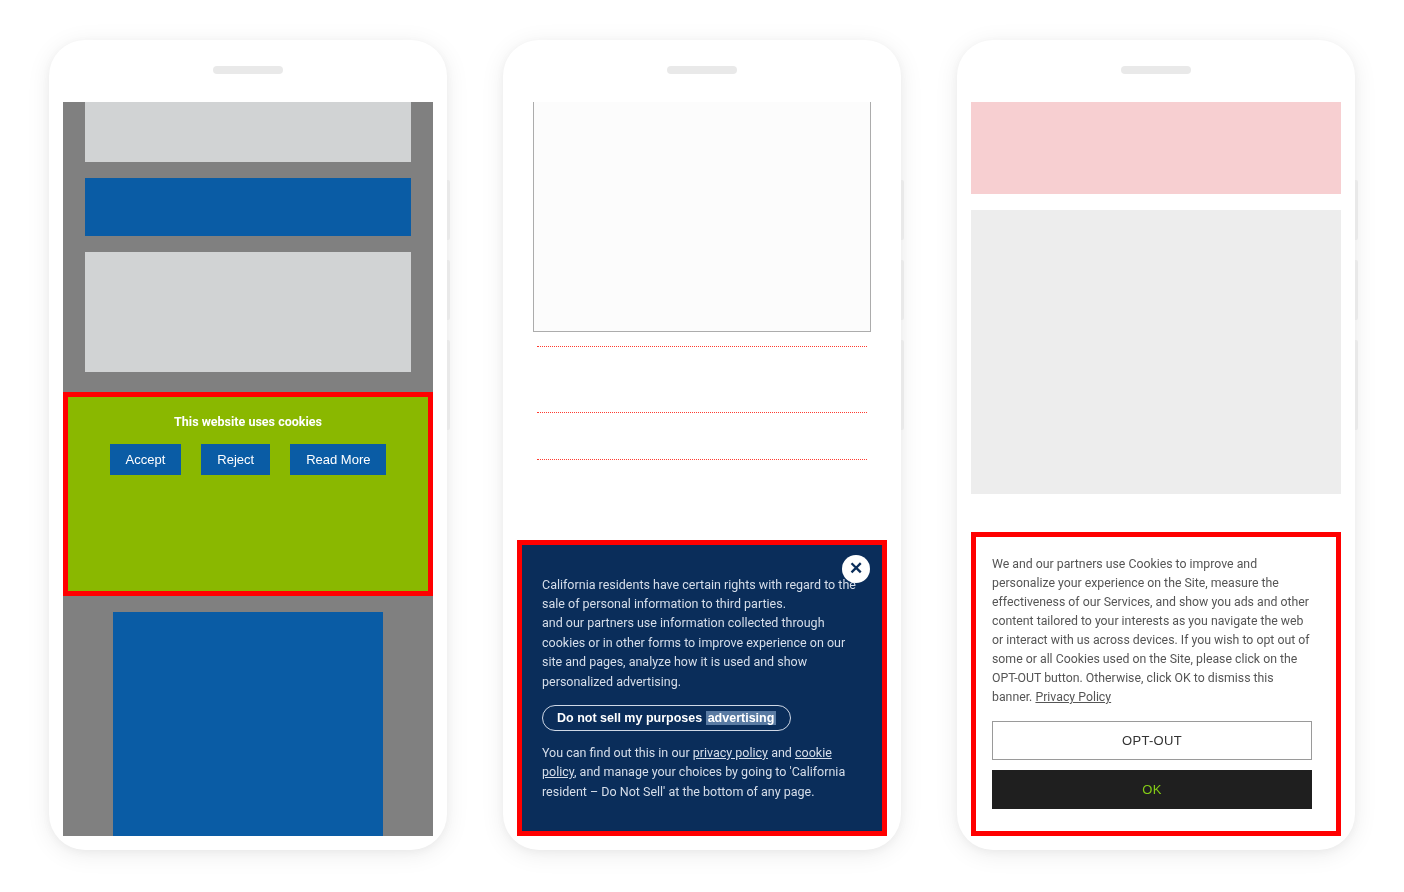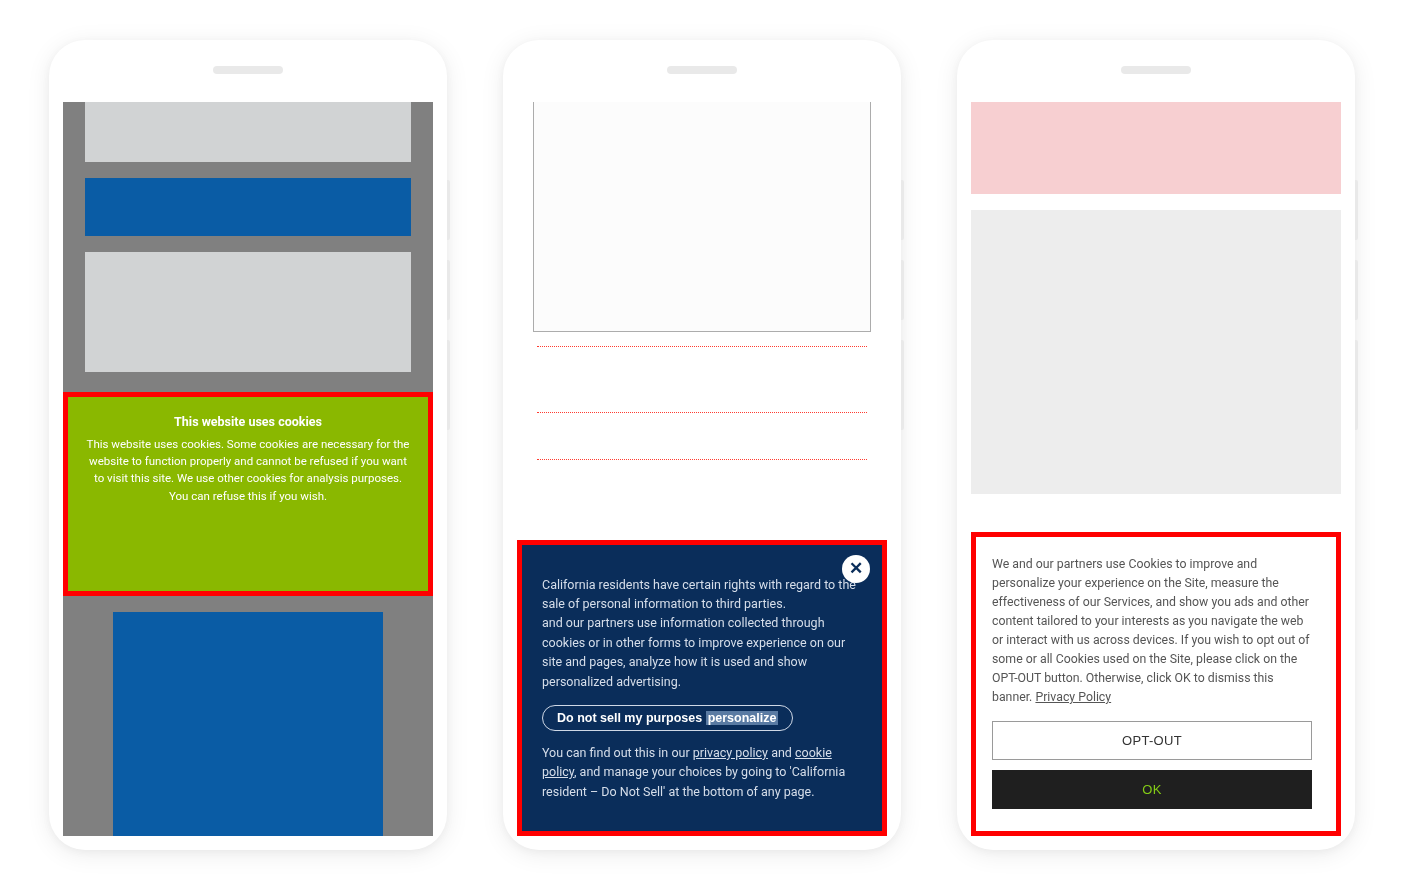--- a/index.html
+++ b/index.html
@@ -241,21 +241,25 @@
   <div class="side-btn c"></div>
   <div class="screen">
     <div class="p1-bg"></div>
     <div class="p1-top"></div>
     <div class="p1-bar-blue1"></div>
     <div class="p1-block"></div>
     <div class="p1-blue-big"></div>
 
     <div class="p1-banner">
       <h4>This website uses cookies</h4>
-      <div>This website uses cookies. Some cookies are necessary for the website to function properly and cannot be refused if you want to visit this site. We use other cookies for analysis purposes. You can refuse this if you wish.</div>
+      <div class="p1-btn-row">
+        <button class="p1-btn">Accept</button>
+        <button class="p1-btn">Reject</button>
+        <button class="p1-btn">Read More</button>
+      </div>
     </div>
   </div>
 </div>
 
 <div class="phone">
   <div class="side-btn a"></div>
   <div class="side-btn b"></div>
   <div class="side-btn c"></div>
   <div class="screen">
     <div class="p2-bg"></div>
@@ -267,21 +271,21 @@
       <div class="p2-banner">
         <button class="p2-close">
           <span>✕</span>
         </button>
         <p>
           <span>California residents have certain rights with regard to the sale of personal information to third parties.</span>
           &nbsp;&nbsp;&nbsp;&nbsp;&nbsp;&nbsp;&nbsp;&nbsp;&nbsp;&nbsp;&nbsp;&nbsp;&nbsp;&nbsp;&nbsp;&nbsp;&nbsp;&nbsp;&nbsp;&nbsp;
           <span>and our partners use information collected through cookies or in other forms to improve experience on our site and pages, analyze how it is used and show personalized advertising.</span>
         </p>
         <button class="p2-pill">
-          <span>Do not sell my purposes </span><span class="hl">personalize</span>
+          <span>Do not sell my purposes </span><span class="hl">advertising</span>
         </button>
         <p>
           <span>You can find out this in our </span><a href="#">privacy policy</a><span> and </span><a href="#">cookie policy</a><span>, and manage your choices by going to 'California resident – Do Not Sell' at the bottom of any page.</span>
         </p>
       </div>
     </div>
   </div>
 </div>
 
 <div class="phone">

